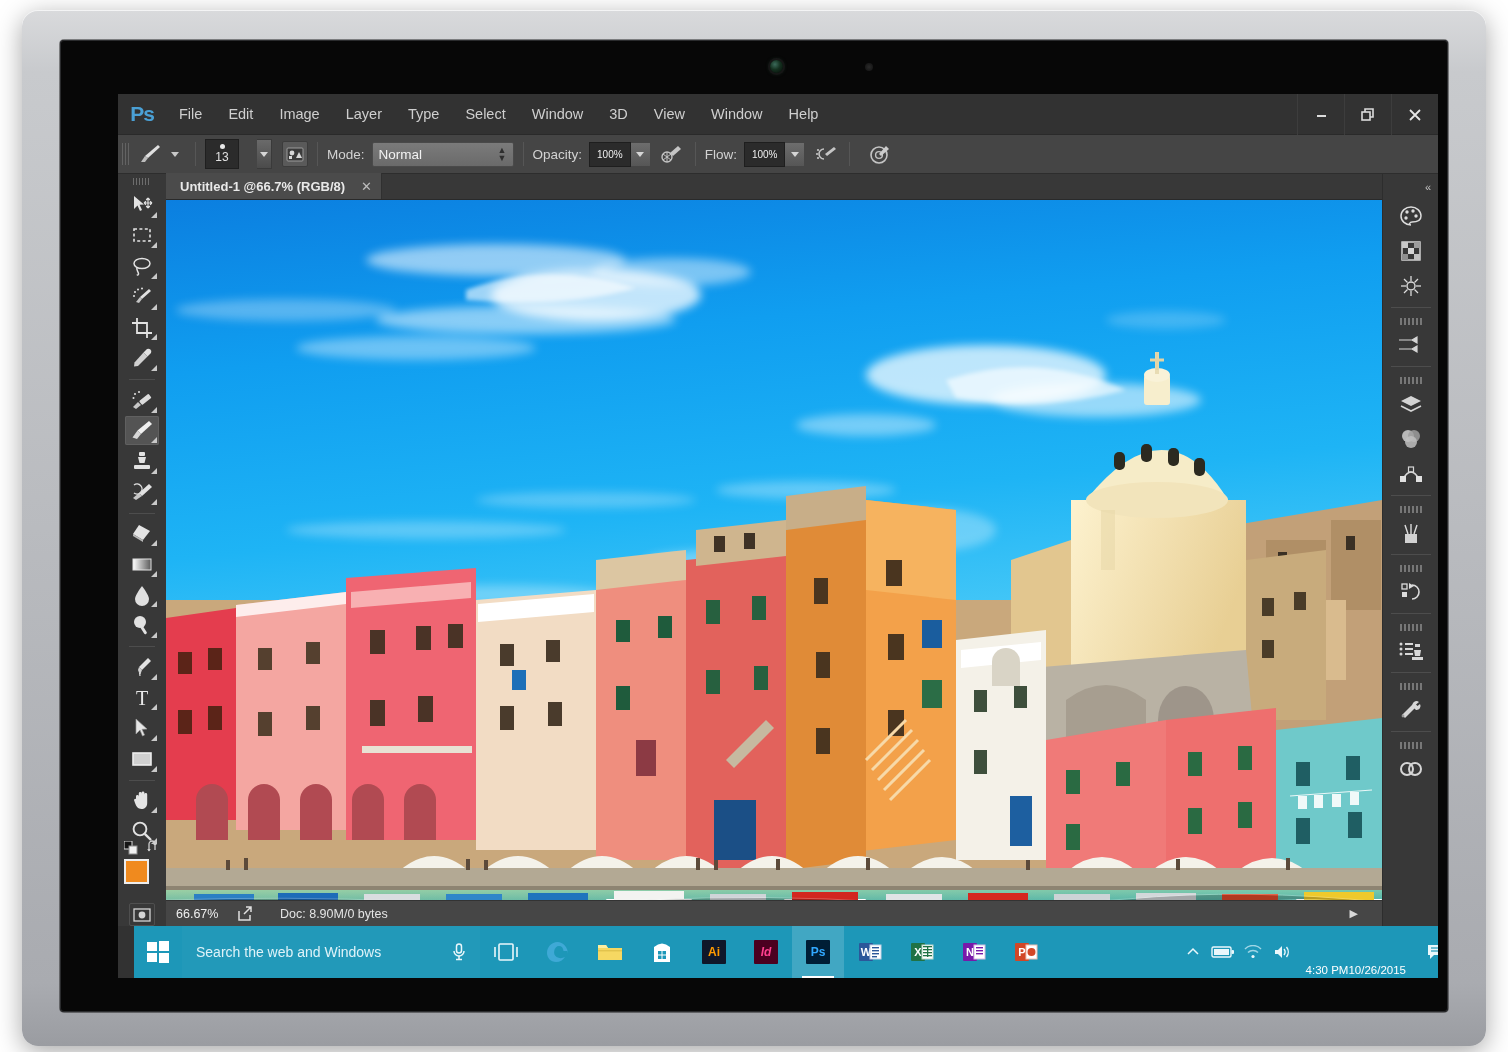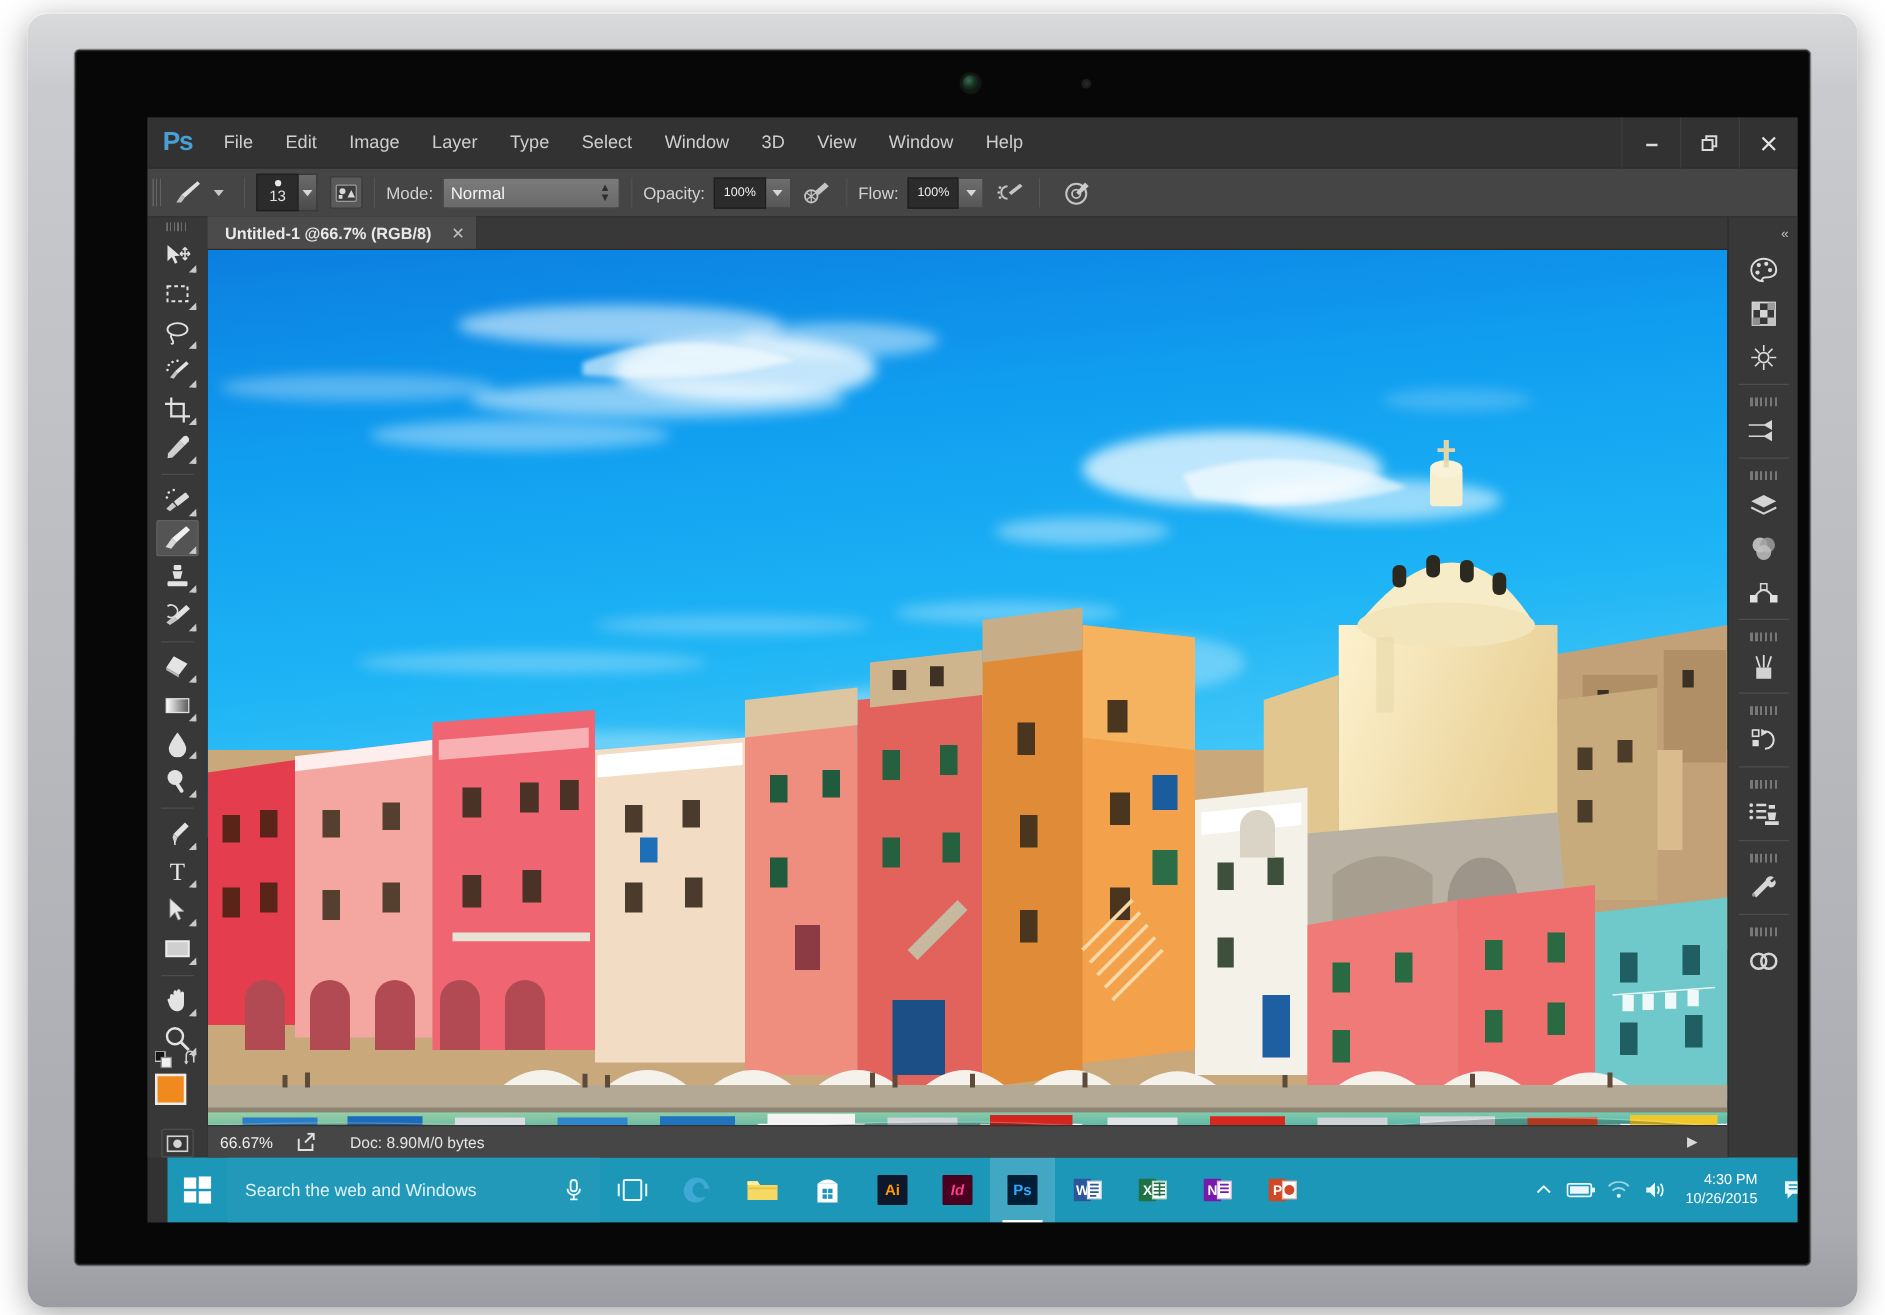--- a/index.html
+++ b/index.html
@@ -133,21 +133,21 @@
   .search-text { flex:1; color:#dff3f9; font-size:14px; }
   .mic-ic { width:22px;height:24px;display:flex;align-items:center;justify-content:center; }
   .taskview { width:52px;height:52px;display:flex;align-items:center;justify-content:center; }
   .tapp { width:52px; height:52px; display:flex; align-items:center; justify-content:center; position:relative; }
   .tapp.running { background:rgba(255,255,255,.16); }
   .tapp.running:after { content:''; position:absolute; left:10px; right:10px; bottom:0; height:2px; background:#ffffff; }
   .app-sq { width:24px; height:24px; border-radius:1px; display:flex; align-items:center; justify-content:center;
             font-size:12px; font-weight:bold; font-family:"Liberation Sans", sans-serif; }
   .tray { margin-left:auto; display:flex; align-items:center; height:52px; }
   .tray-ic { width:30px;height:52px;display:flex;align-items:center;justify-content:center;color:#eaf7fb; }
-  .clock { height:52px; display:flex; flex-direction:column; align-items:flex-end; justify-content:center;
+  .clock { height:52px; display:flex; align-items:flex-end; justify-content:center;
            padding:0 14px 0 8px; color:#ffffff; font-size:11.5px; line-height:15px; }
   .actioncenter { width:34px;height:52px;display:flex;align-items:center;justify-content:center; }
 </style>
 </head>
 <body>
 
 <div id="tablet">
   <div id="bezel"></div>
   <div id="camera"></div>
   <div id="sensor"></div>
@@ -196,21 +196,21 @@
         <div class="brush-preview">
           <svg width="24" height="22" viewBox="0 0 24 22">
             <path d="M20 2 L22 4 L10 15 L7 13 Z" fill="#e0e0e0"></path>
             <path d="M7 13 L10 15 L7 19 L3 19 Z" fill="#bdbdbd"></path>
           </svg>
         </div>
         <div class="caret"></div>
 
         <div class="ob-sep"></div>
 
-        <div style="display:flex;align-items:flex-end;">
+        <div style="display:flex;align-items:flex-end;gap:18px;">
           <div class="size-box">
             <div class="sw-dot size-dot"></div>
             <span>13</span>
           </div>
           <div class="spin">
             <div style="width:0;height:0;border-left:4px solid transparent;border-right:4px solid transparent;border-top:5px solid #d6d6d6;"></div>
           </div>
         </div>
 
         <div class="tablet-btn">

